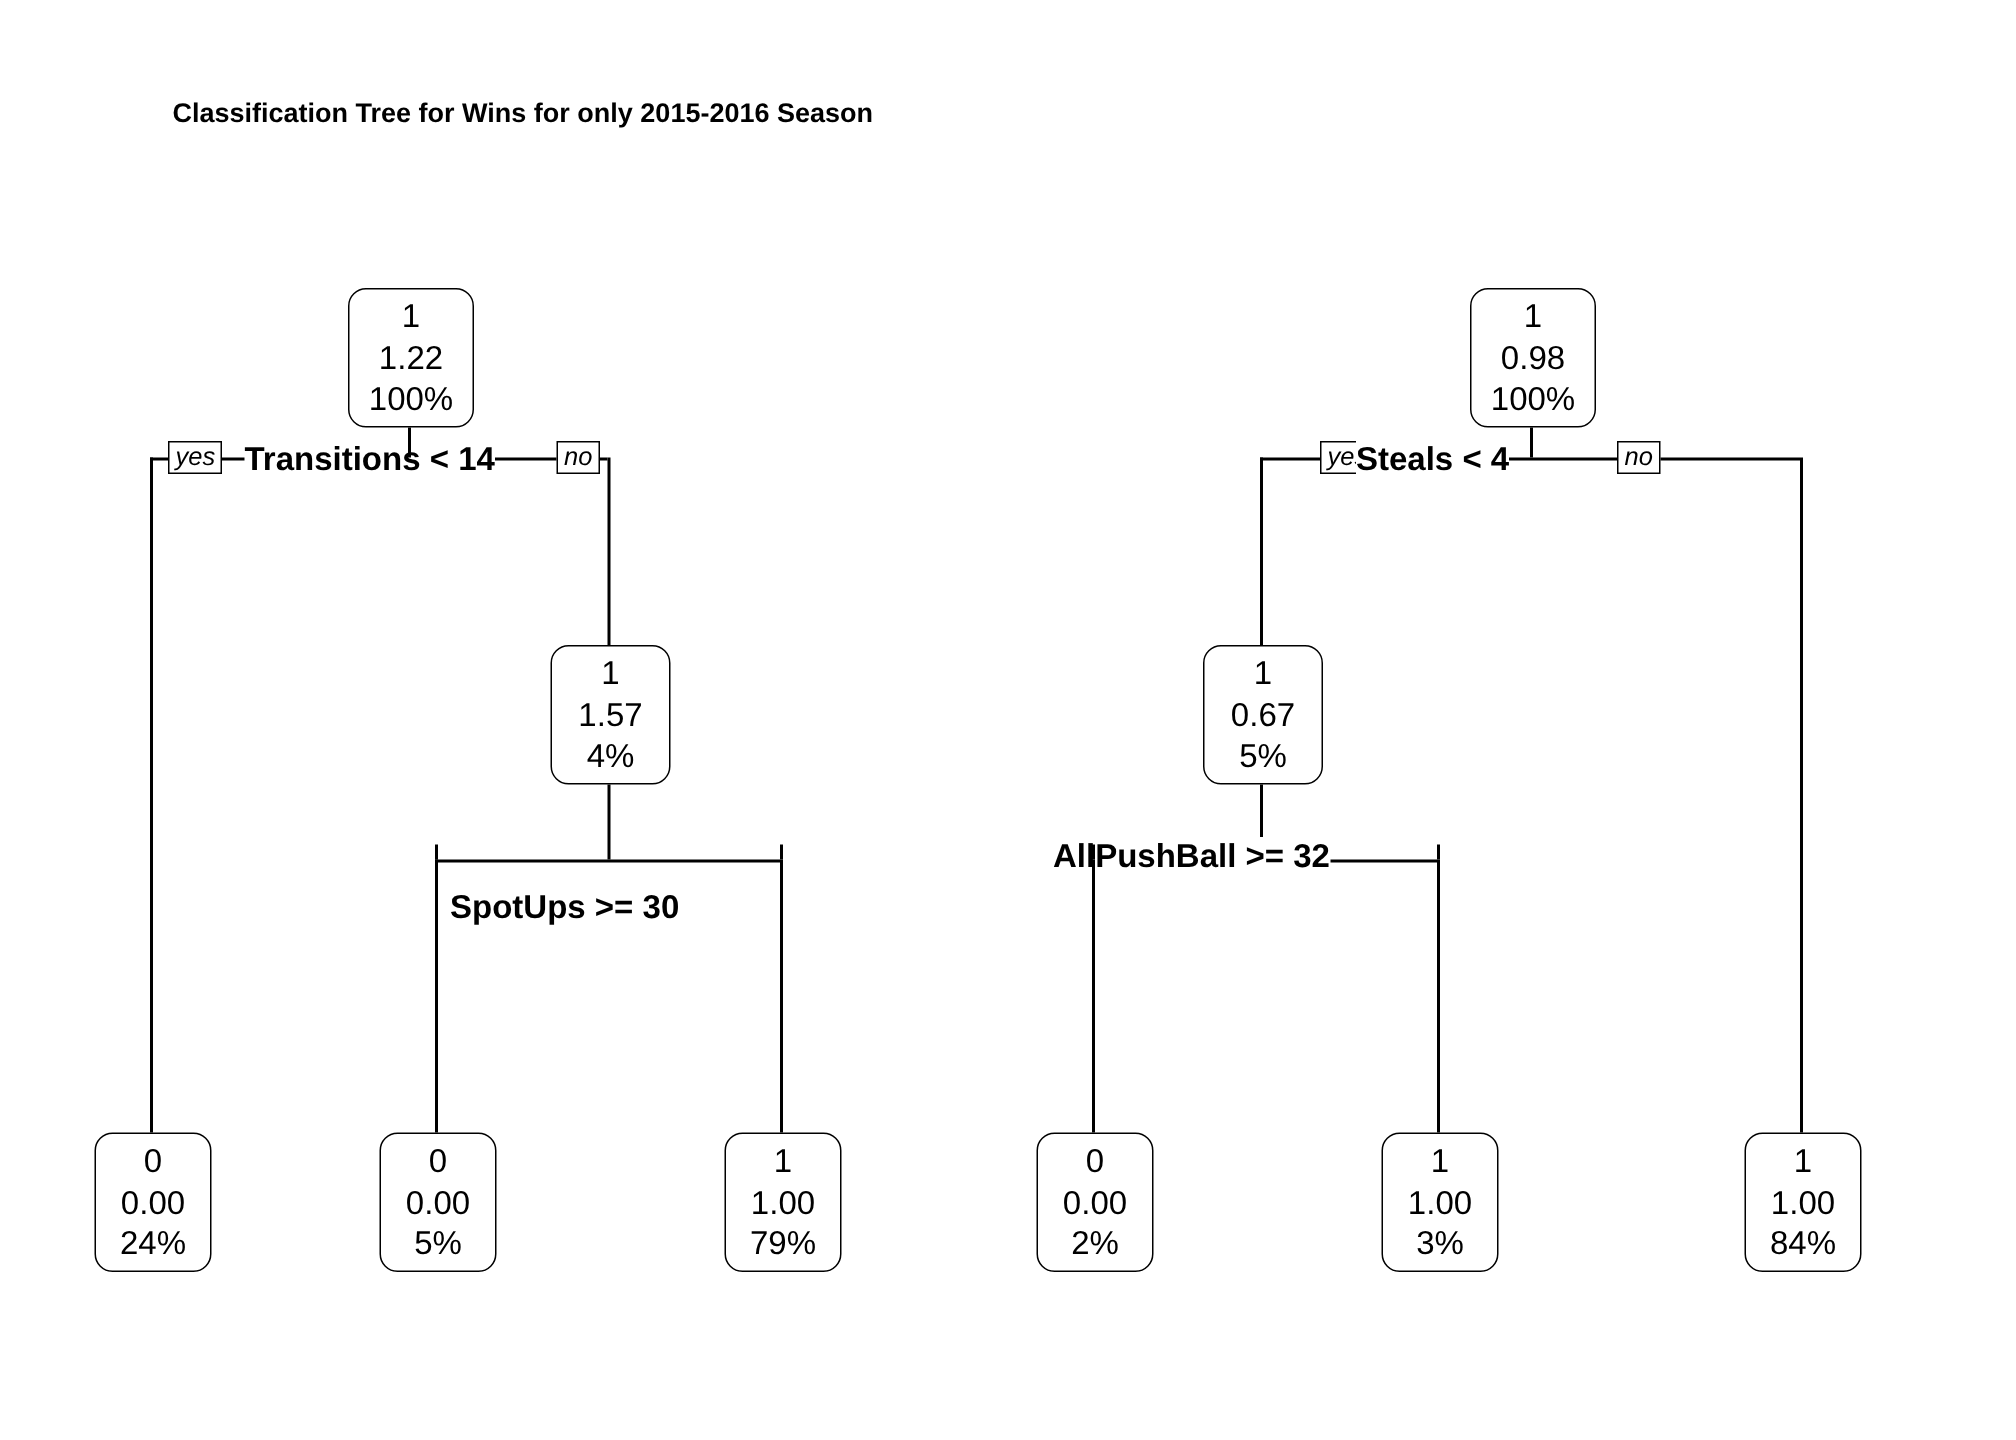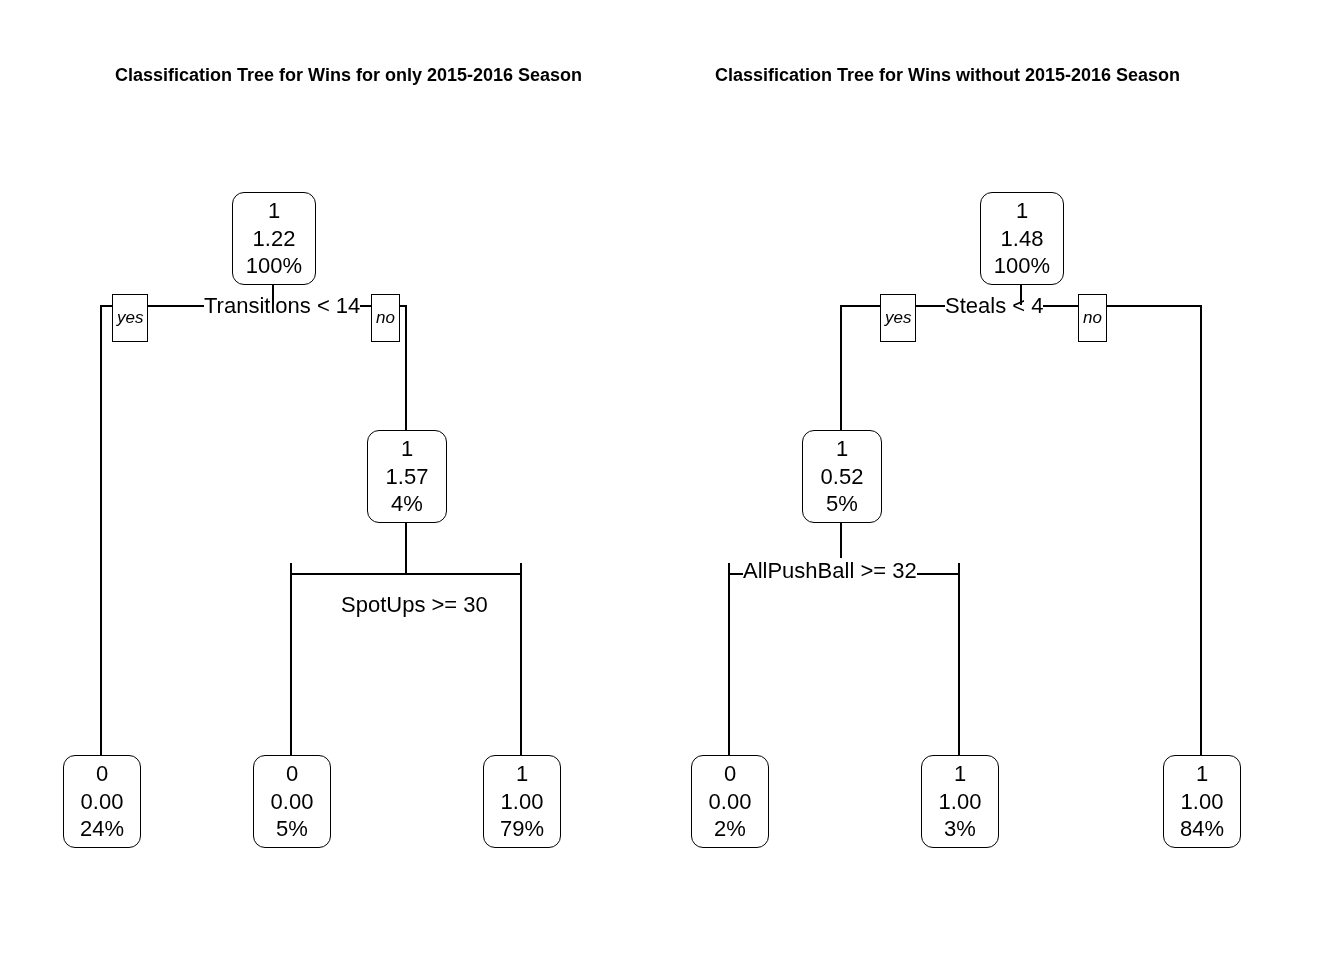--- a/index.html
+++ b/index.html
@@ -34,45 +34,43 @@
     box-sizing: border-box;
   }
   .node-box .cell { display: block; }
   .small-tag {
     position: absolute;
     border: 1.2px solid #000;
     border-radius: 0;
     background: #fff;
     font-style: italic;
     font-size: 17px;
-    padding: 13px 4px;
+    padding: 0px 4px;
     box-sizing: border-box;
   }
   .split-label {
     position: absolute;
-    font-weight: normal;
+    font-weight: bold;
     font-size: 22px;
     background: #fff;
     white-space: nowrap;
-    margin-left: 41px;
   }
   .edge {
     position: absolute;
     background: #000;
   }
   .edge.h { height: 1.5px; }
   .edge.v { width: 1.5px; }
 </style>
 </head>
 <body>
 
 <div class="canvas">
 
   <div class="title" style="left:115px; top:65px;">Classification Tree for Wins for only 2015-2016 Season</div>
-  <div class="title" style="left:715px; top:65px;">Classification Tree for Wins without 2015-2016 Season</div>
 
   <div class="node-box" style="left:232px; top:192px; width:84px;">
     <span class="cell">1</span>
     <span class="cell">1.22</span>
     <span class="cell">100%</span>
   </div>
 
   <div class="edge h" style="left:100px; top:305px; width:305px;"></div>
 
   <div class="small-tag" style="left:112px; top:294px;">yes</div>
@@ -118,38 +116,38 @@
   </div>
 
   <div class="node-box" style="left:483px; top:755px; width:78px;">
     <span class="cell">1</span>
     <span class="cell">1.00</span>
     <span class="cell">79%</span>
   </div>
 
   <div class="node-box" style="left:980px; top:192px; width:84px;">
     <span class="cell">1</span>
-    <span class="cell">1.48</span>
+    <span class="cell">0.98</span>
     <span class="cell">100%</span>
   </div>
 
   <div class="edge h" style="left:840px; top:305px; width:360px;"></div>
   <div class="small-tag" style="left:880px; top:294px;">yes</div>
   <div class="split-label" style="left:904px; top:293px;">Steals &lt; 4</div>
   <div class="small-tag" style="left:1078px; top:294px;">no</div>
 
   <div class="edge v" style="left:1020px; top:285px; height:20px;"></div>
 
   <div class="edge v" style="left:840px; top:305px; height:125px;"></div>
 
   <div class="edge v" style="left:1200px; top:305px; height:450px;"></div>
 
   <div class="node-box" style="left:802px; top:430px; width:80px;">
     <span class="cell">1</span>
-    <span class="cell">0.52</span>
+    <span class="cell">0.67</span>
     <span class="cell">5%</span>
   </div>
 
   <div class="edge v" style="left:840px; top:523px; height:50px;"></div>
 
   <div class="edge h" style="left:728px; top:573px; width:230px;"></div>
   <div class="split-label" style="left:702px; top:558px;">AllPushBall &gt;= 32</div>
 
   <div class="edge v" style="left:728px; top:563px; height:10px;"></div>
   <div class="edge v" style="left:958px; top:563px; height:10px;"></div>

